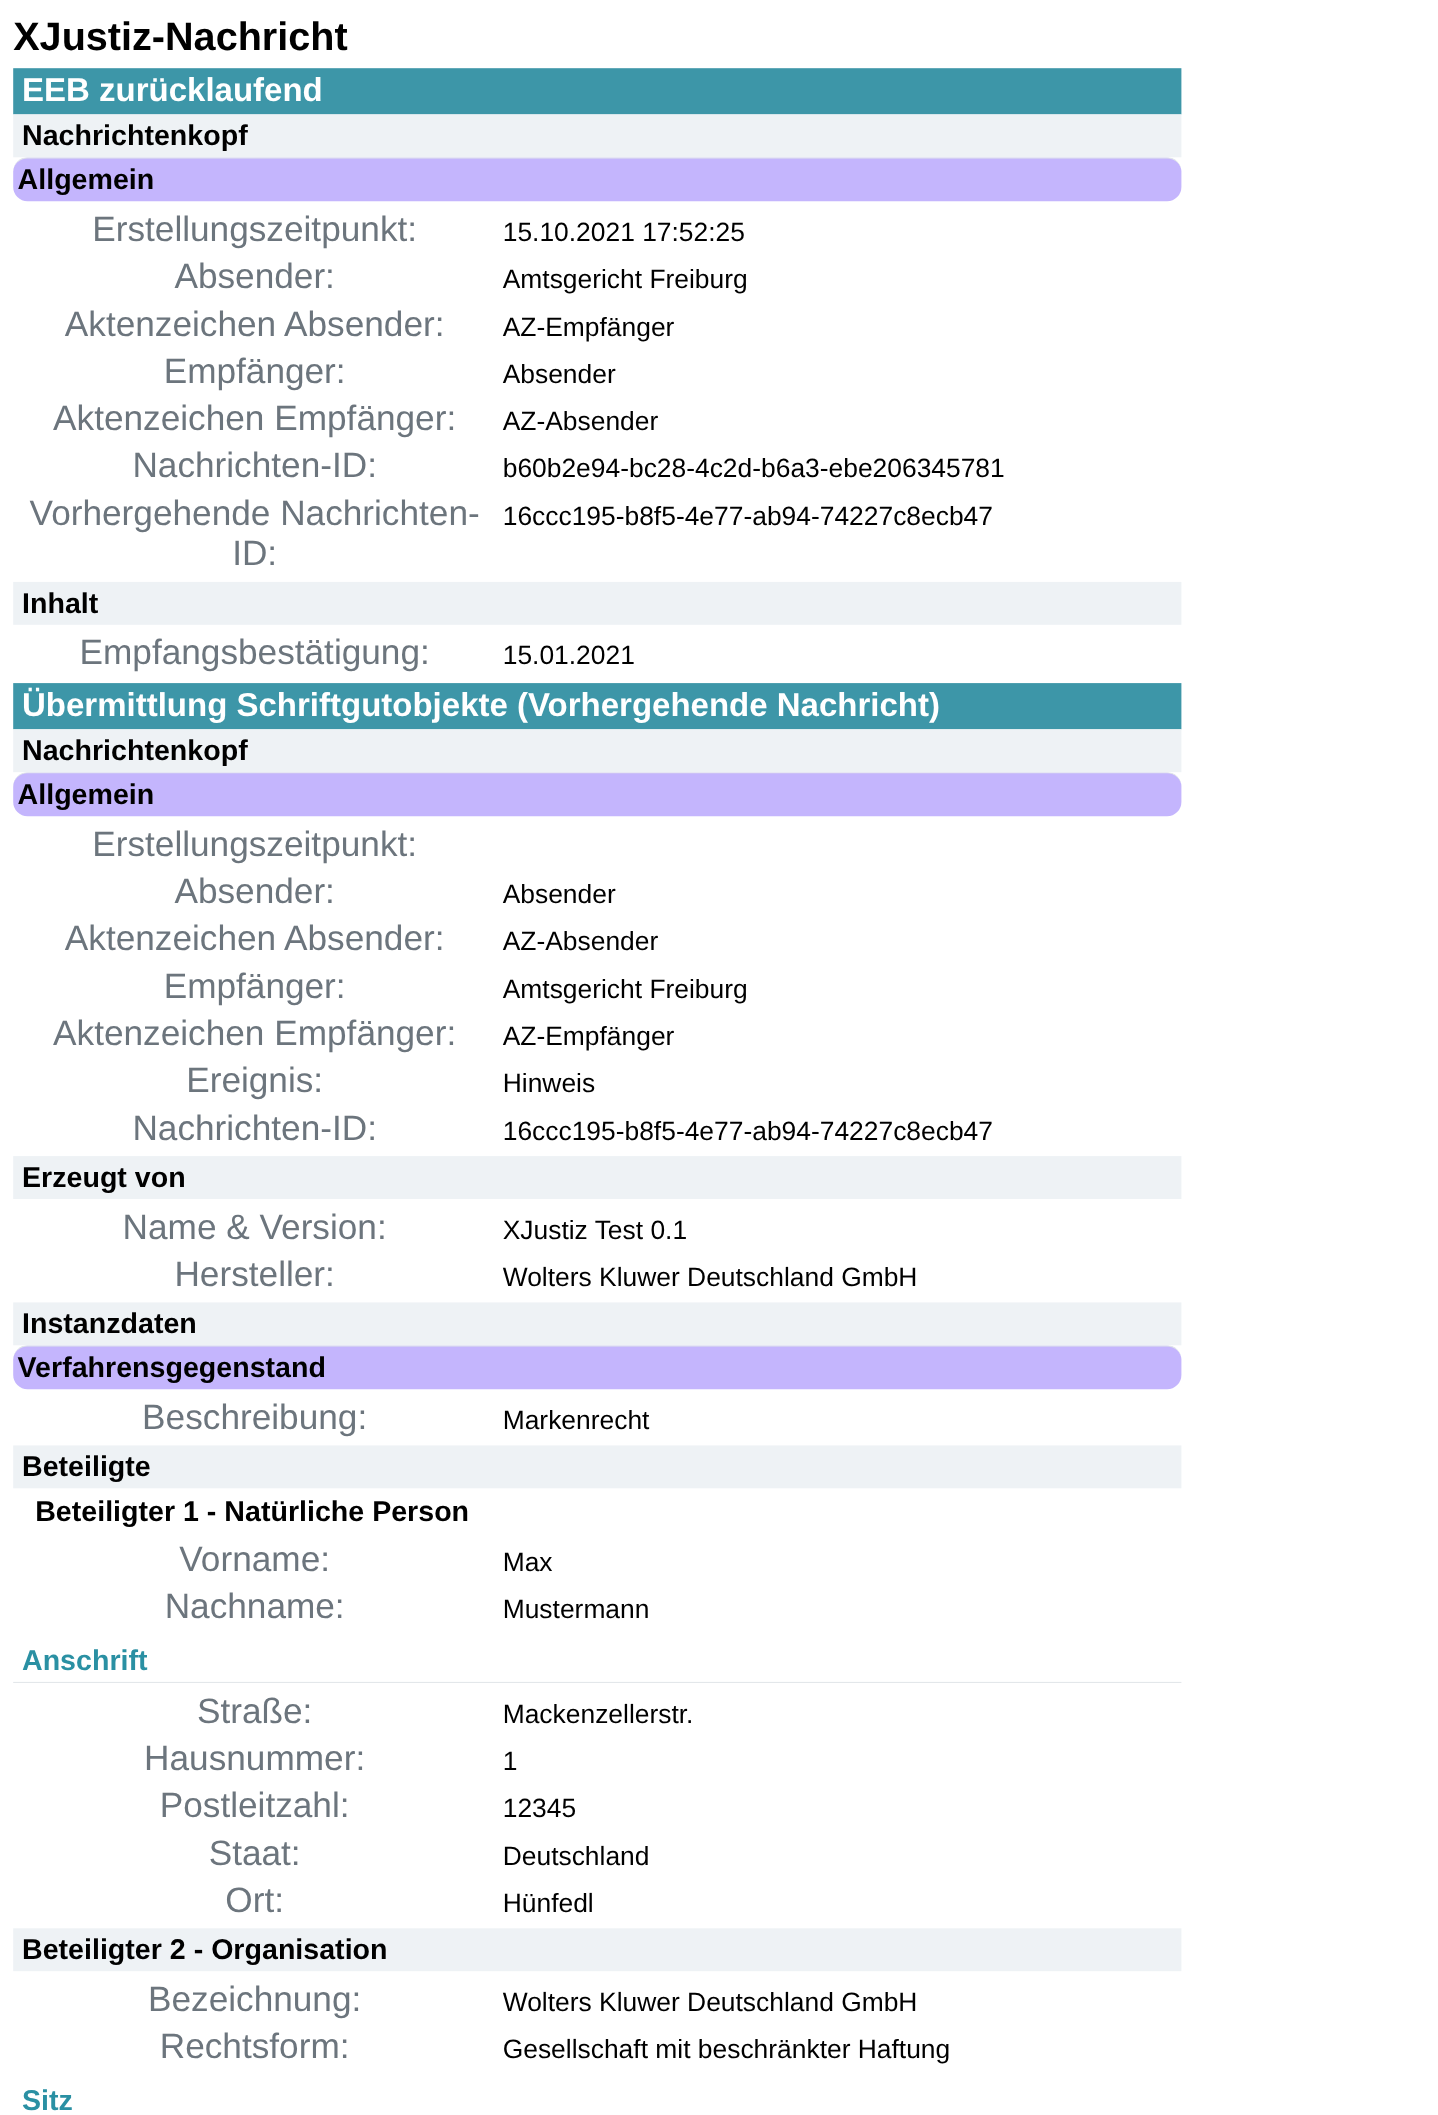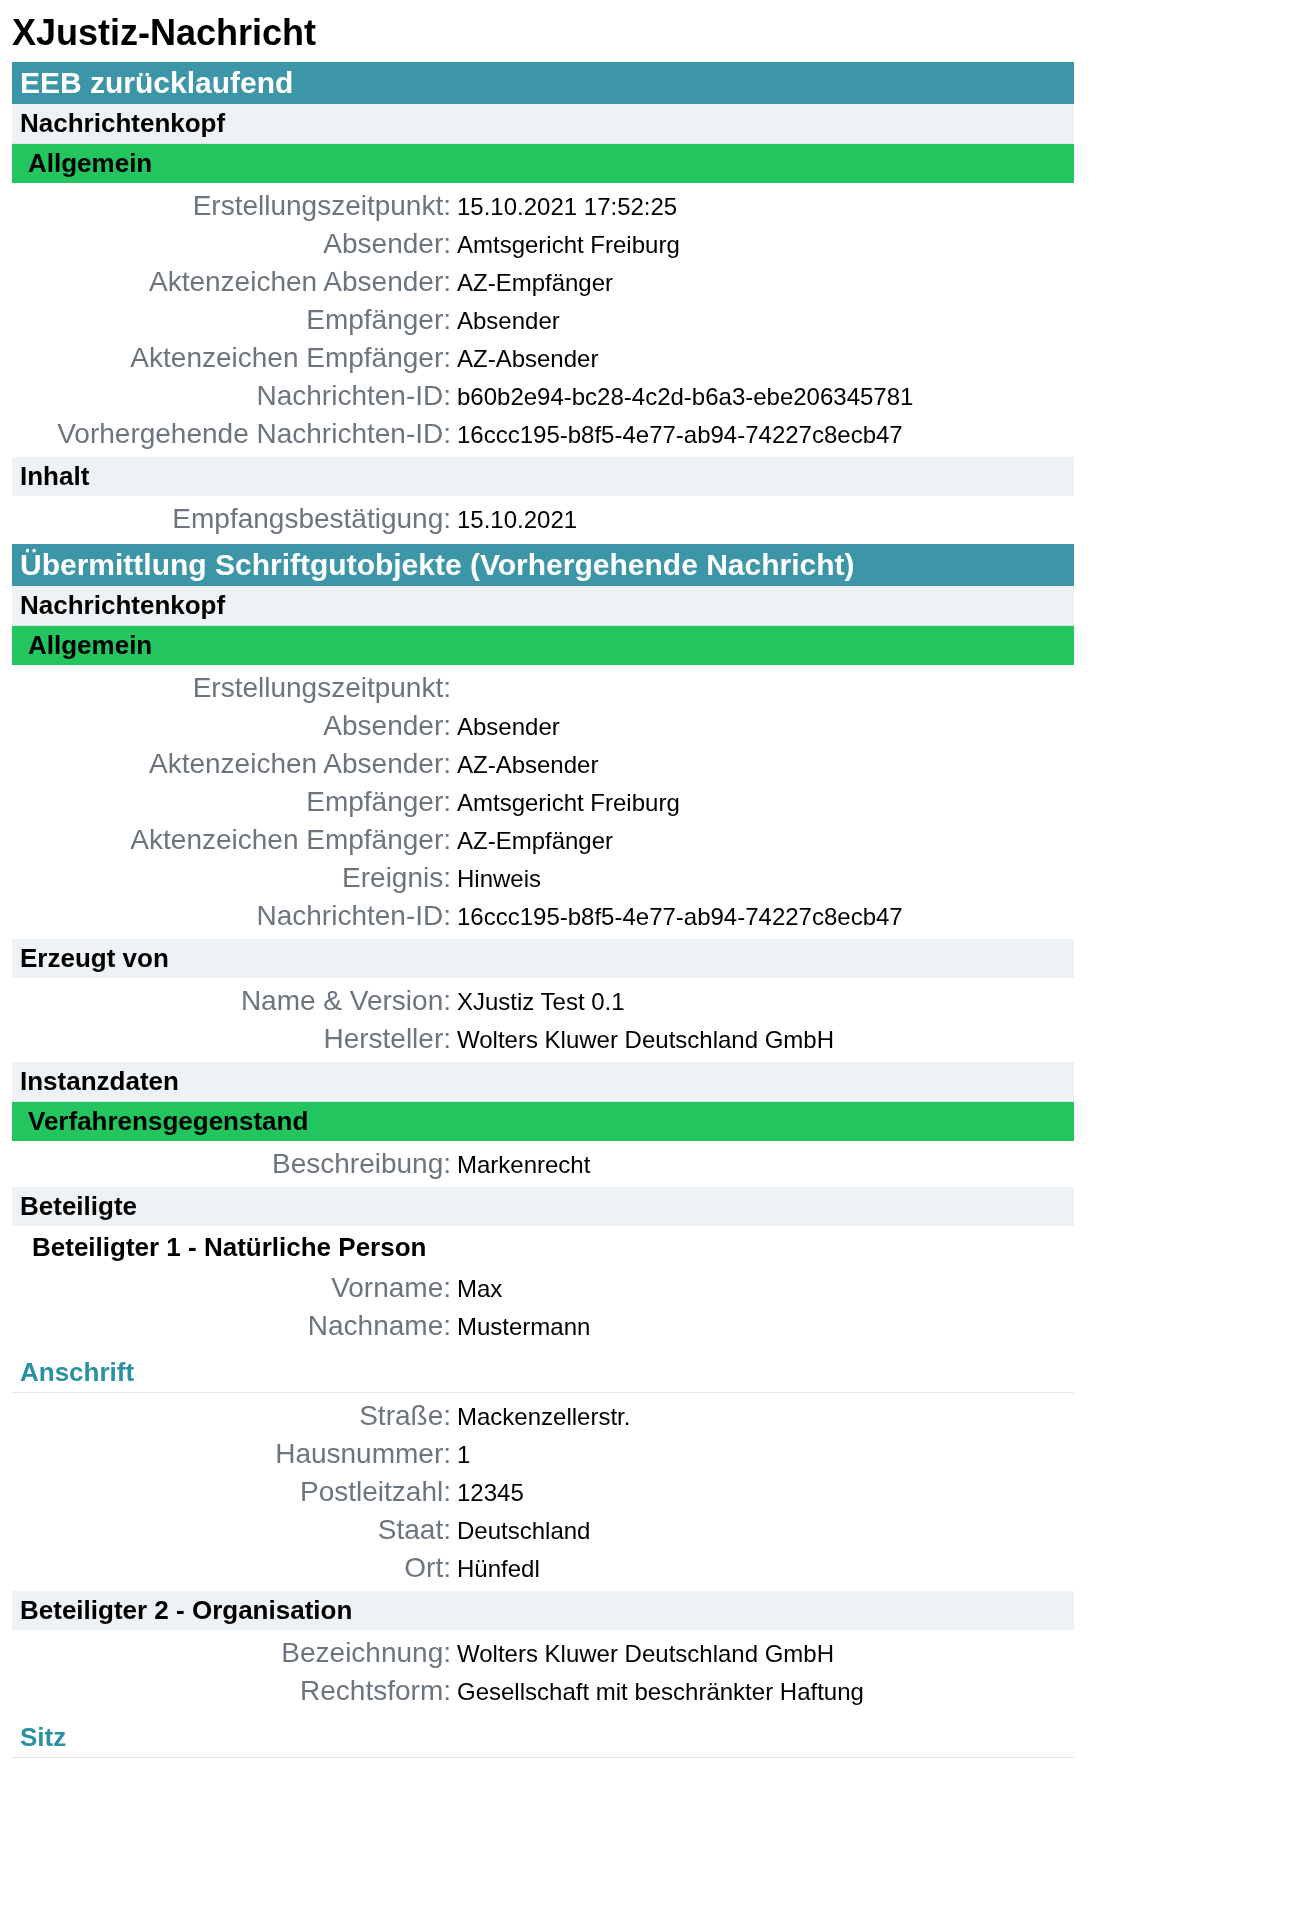--- a/index.html
+++ b/index.html
@@ -29,26 +29,27 @@
     margin-top: 2px;
   }
   .bar-sub {
     background: #eef2f5;
     color: #000;
     font-size: 26px;
     font-weight: bold;
     padding: 4px 8px;
   }
   .bar-sub2 {
-    background: #22c55e;
-    color: #000;
-    font-size: 26px;
-    font-weight: bold;
-    padding: 4px 16px;
+    background: #c4b5fd;
+    color: #000;
+    font-size: 26px;
+    font-weight: bold;
+    padding: 4px 4px;
     border-top: 1px solid #dfe4e8;
+    border-radius: 13px;
   }
   .bar-plain {
     color: #000;
     font-size: 26px;
     font-weight: bold;
     padding: 6px 8px 2px 8px;
     margin-left: 12px;
   }
   .bar-teal-text {
     color: #2a90a3;
@@ -57,24 +58,24 @@
     padding: 8px 8px 4px 8px;
     border-bottom: 1px solid #e3e7ea;
   }
   .kv {
     display: flex;
     align-items: baseline;
     padding: 3px 0;
   }
   .kv .k {
     flex: 0 0 445px;
-    text-align: right;
+    text-align: center;
     color: #6c757d;
     padding-right: 6px;
-    font-size: 28px;
+    font-size: 32px;
   }
   .kv .v {
     flex: 1 1 auto;
     color: #000;
     font-size: 24px;
     word-break: break-all;
   }
   .kv-block {
     padding: 4px 0 4px 0;
   }
@@ -115,21 +116,21 @@
         </div>
         <div class="kv">
           <div class="k">Vorhergehende Nachrichten-ID:</div>
           <div class="v">16ccc195-b8f5-4e77-ab94-74227c8ecb47</div>
         </div>
       </div>
       <div class="bar-sub">Inhalt</div>
       <div class="kv-block">
         <div class="kv">
           <div class="k">Empfangsbestätigung:</div>
-          <div class="v">15.10.2021</div>
+          <div class="v">15.01.2021</div>
         </div>
       </div>
       <div class="bar-primary">Übermittlung Schriftgutobjekte (Vorhergehende Nachricht)</div>
       <div class="bar-sub">Nachrichtenkopf</div>
       <div class="bar-sub2">Allgemein</div>
       <div class="kv-block">
         <div class="kv">
           <div class="k">Erstellungszeitpunkt:</div>
         </div>
         <div class="kv">

